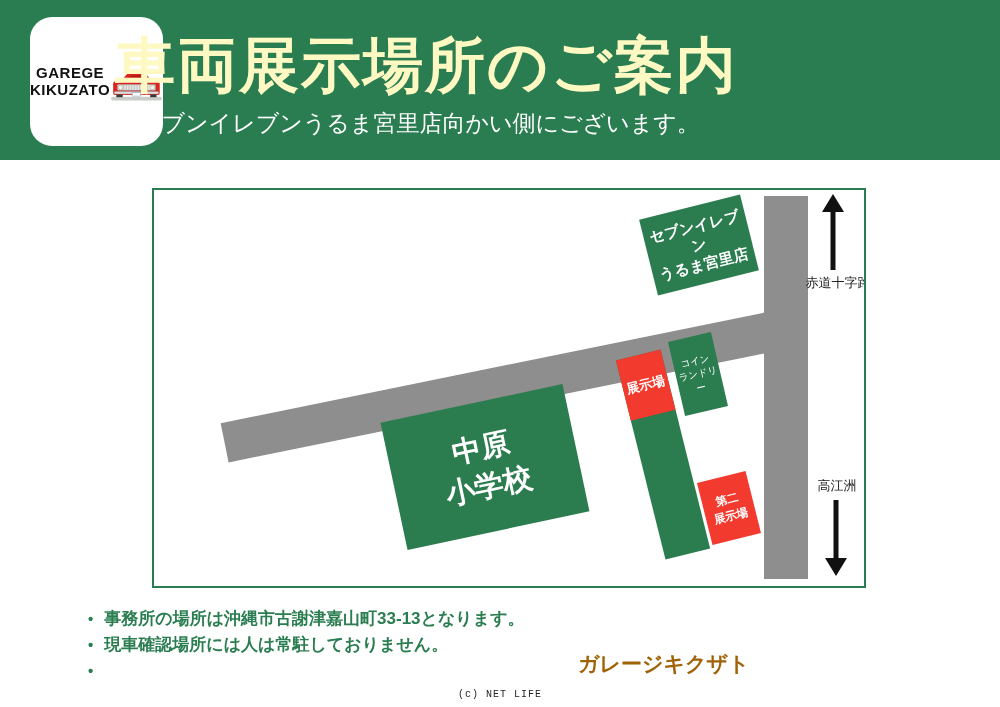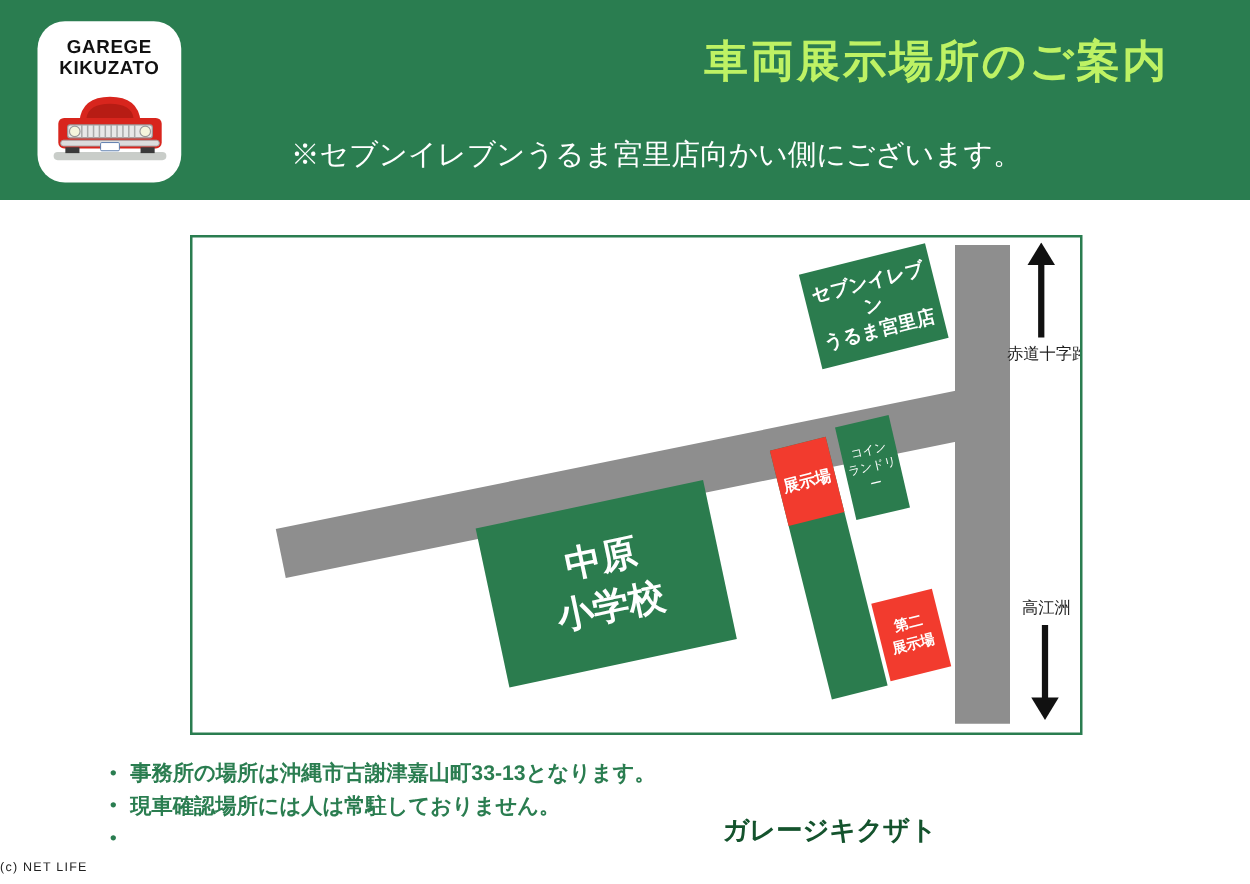--- a/index.html
+++ b/index.html
@@ -7,35 +7,35 @@
   body { font-family:"Liberation Sans", sans-serif; }
   .page {
     position:relative; width:1000px; height:707px; background:#ffffff; overflow:hidden;
   }
   
   .header {
     position:absolute; left:0; top:0; width:1000px; height:160px;
     background:#2a7d50;
   }
   .logo {
-    position:absolute; left:30px; top:17px; width:115px; height:129px;
+    position:absolute; left:30px; top:17px; width:133px; height:129px;
     background:#ffffff; border-radius:22px;
-    display:flex; flex-direction:column; align-items:center; padding-top:13px;
+    display:flex; flex-direction:row; align-items:center; 
   }
   .logo-text { text-align:center; line-height:1.1; color:#111111;
     font-weight:800; font-size:15px; letter-spacing:0.5px; }
   .car { margin-top:4px; }
   .title {
     position:absolute; left:115px; top:26px; width:820px;
-    text-align:right; color:#bef264; font-size:35px; font-weight:800;
+    text-align:left; color:#fef9c3; font-size:60px; font-weight:800;
     letter-spacing:2px; white-space:nowrap;
   }
   .subtitle {
     position:absolute; left:115px; top:108px; width:820px;
-    text-align:center; color:#ffffff; font-size:23px; font-weight:500;
+    color:#ffffff; font-size:23px; font-weight:500;
     white-space:nowrap;
   }
   
   .map {
     position:absolute; left:152px; top:188px; width:714px; height:400px;
     border:2px solid #2a7d50; background:#ffffff; overflow:hidden;
   }
   .road { position:absolute; background:#8e8e8e; z-index:1; }
   .road-diagonal { left:65px; top:177px; width:560px; height:40px; transform:rotate(-11.5deg); }
   .road-vertical { left:610px; top:6px; width:44px; height:383px; }
@@ -71,26 +71,26 @@
   .arrow-down { left:669px; top:310px; }
   
   .notes {
     position:absolute; left:88px; top:606px; width:520px;
     list-style:none; color:#2a7d50; font-size:17px; font-weight:600;
   }
   .notes li { display:flex; line-height:26px; white-space:nowrap; }
   .notes .dot { margin-right:11px; font-size:15px; }
   .contact {
     position:absolute; left:578px; top:650px; width:410px;
-    display:flex; gap:20px; color:#14532d; font-weight:800; font-size:21px;
+    display:flex; gap:20px; color:#a16207; font-weight:800; font-size:21px;
     white-space:nowrap;
   }
   .footer {
-    position:absolute; left:0; top:689px; width:1000px; text-align:left;
-    font-family:Liberation Sans, sans-serif; font-size:10px; color:#222222;
+    position:absolute; left:0; top:689px; width:1000px; text-align:center;
+    font-family:Liberation Mono, monospace; font-size:10px; color:#222222;
     letter-spacing:1px;
   }
 </style>
 </head>
 <body>
 
 <div class="page">
 
   <div class="header">
     <div class="logo">

